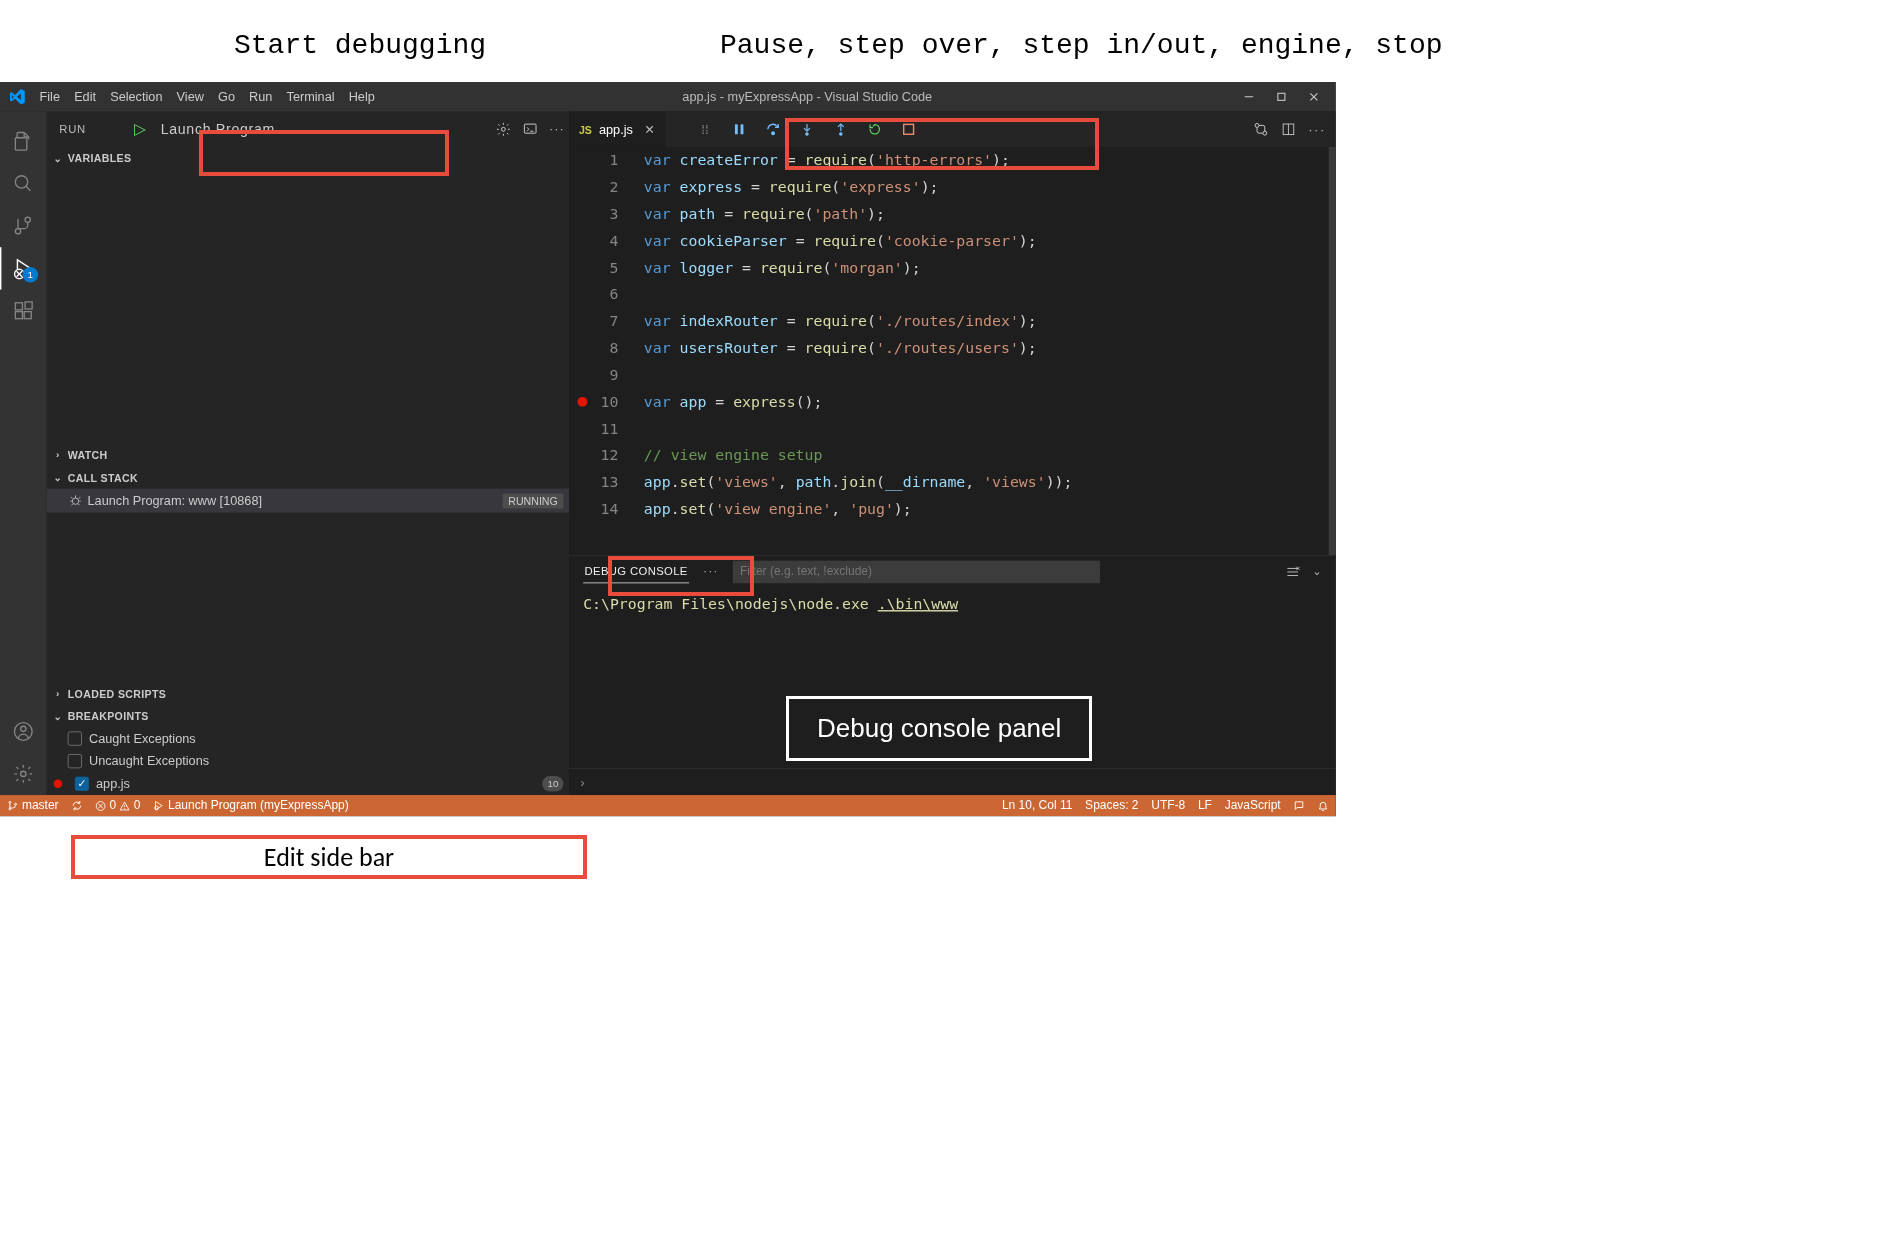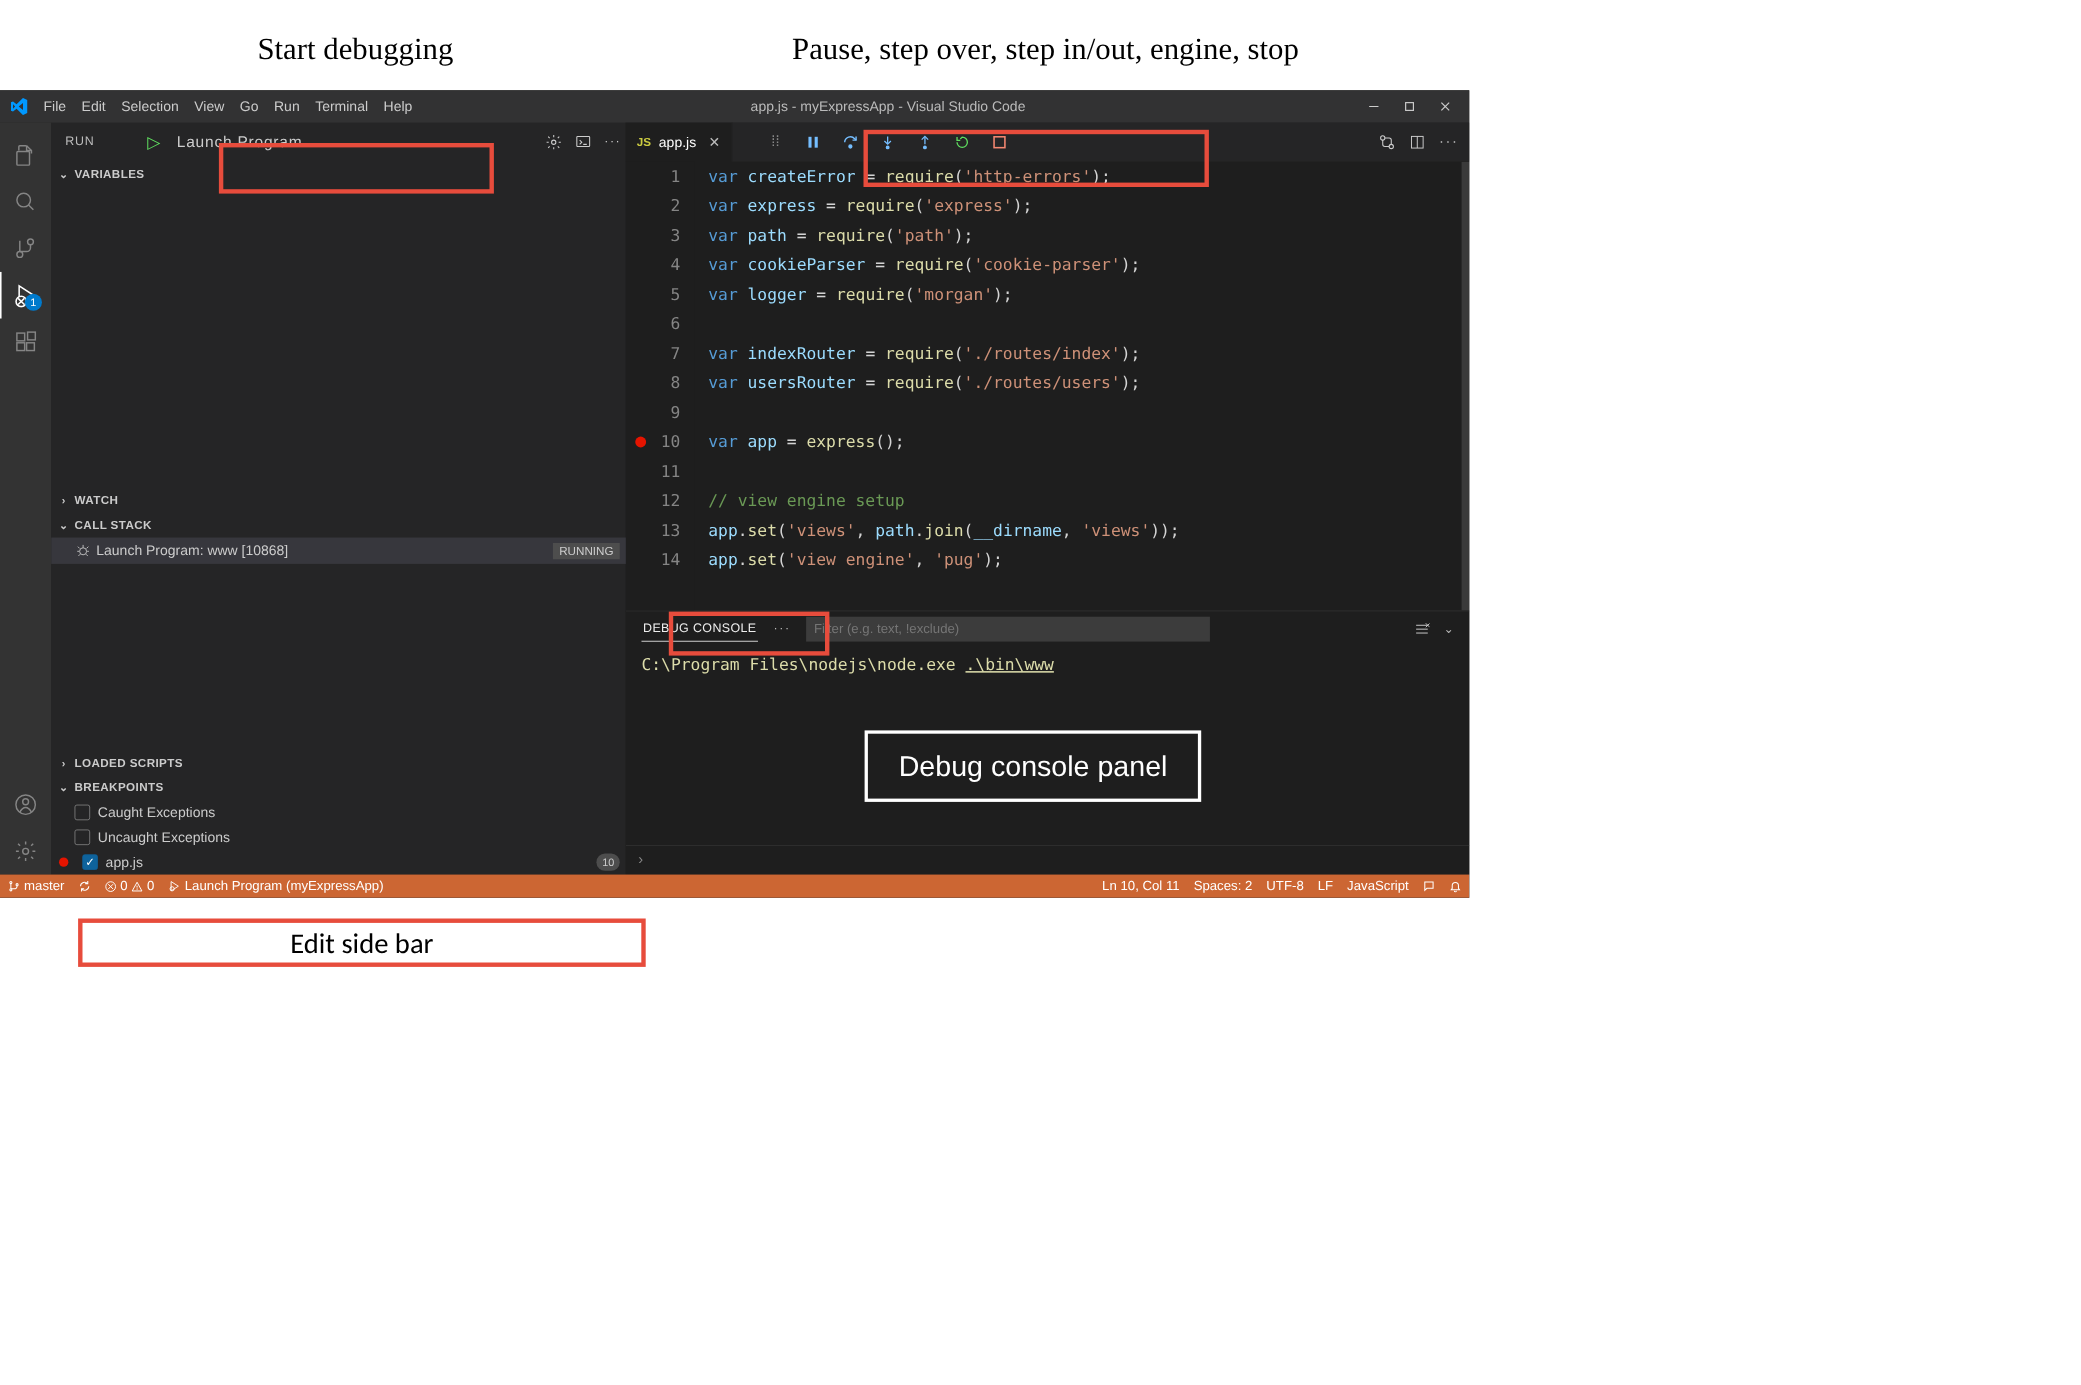--- a/index.html
+++ b/index.html
@@ -1,17 +1,17 @@
 <!DOCTYPE html>
 <html><head>
 <meta charset="utf-8">
 <style>
   * { margin:0; padding:0; box-sizing:border-box; }
   body { background:#fff; font-family:'Segoe UI',Arial,sans-serif; width:1892px; height:1259px; position:relative; font-size:19px; }
-  .annotation { position:absolute; color:#000; font-size:28px; font-family:Liberation Serif, serif; }
+  .annotation { position:absolute; color:#000; font-size:28px; font-family:Liberation Mono, monospace; }
   .red-box { position:absolute; border:4px solid #e74c3c; pointer-events:none; z-index:50; }
   .white-box { position:absolute; border:3px solid #fff; color:#fff; text-align:center; padding:14px 28px; font-size:26px; pointer-events:none; z-index:50; }
   
   .vscode { position:absolute; left:0; top:82px; width:1892px; height:1096px; background:#252526; color:#ccc; display:flex; flex-direction:column; overflow:hidden; transform:scale(0.706); transform-origin:top left; width:1892px; height:1040px; }
   
   
   .titlebar { height:42px; background:#323233; display:flex; align-items:center; padding:0 8px; font-size:18px; color:#ccc; }
   .logo-icon { width:22px; height:22px; margin:0 10px 0 6px; }
   .menu-item { padding:0 10px; cursor:pointer; }
   .window-title { flex:1; text-align:center; color:#bbb; }
@@ -418,14 +418,14 @@
           <path d="M18 16v-5a6 6 0 10-12 0v5l-2 3h16z"></path>
           <path d="M10 21a2 2 0 004 0"></path>
         </svg>
       </span>
   </div>
 </div>
 
 <div class="red-box" style="left:199px; top:130px; width:250px; height:46px;"></div>
 <div class="red-box" style="left:785px; top:118px; width:314px; height:52px;"></div>
 <div class="red-box" style="left:608px; top:556px; width:146px; height:40px;"></div>
-<div class="white-box" style="left:786px; top:664px;">Debug console panel</div>
+<div class="white-box" style="left:786px; top:696px;">Debug console panel</div>
 <div class="red-box" style="left:71px; top:835px; width:516px; height:44px; display:flex; align-items:center; justify-content:center; color:#000; font-size:26px; font-family:Calibri,Arial,sans-serif;">Edit side bar</div>
 
 </body></html>

